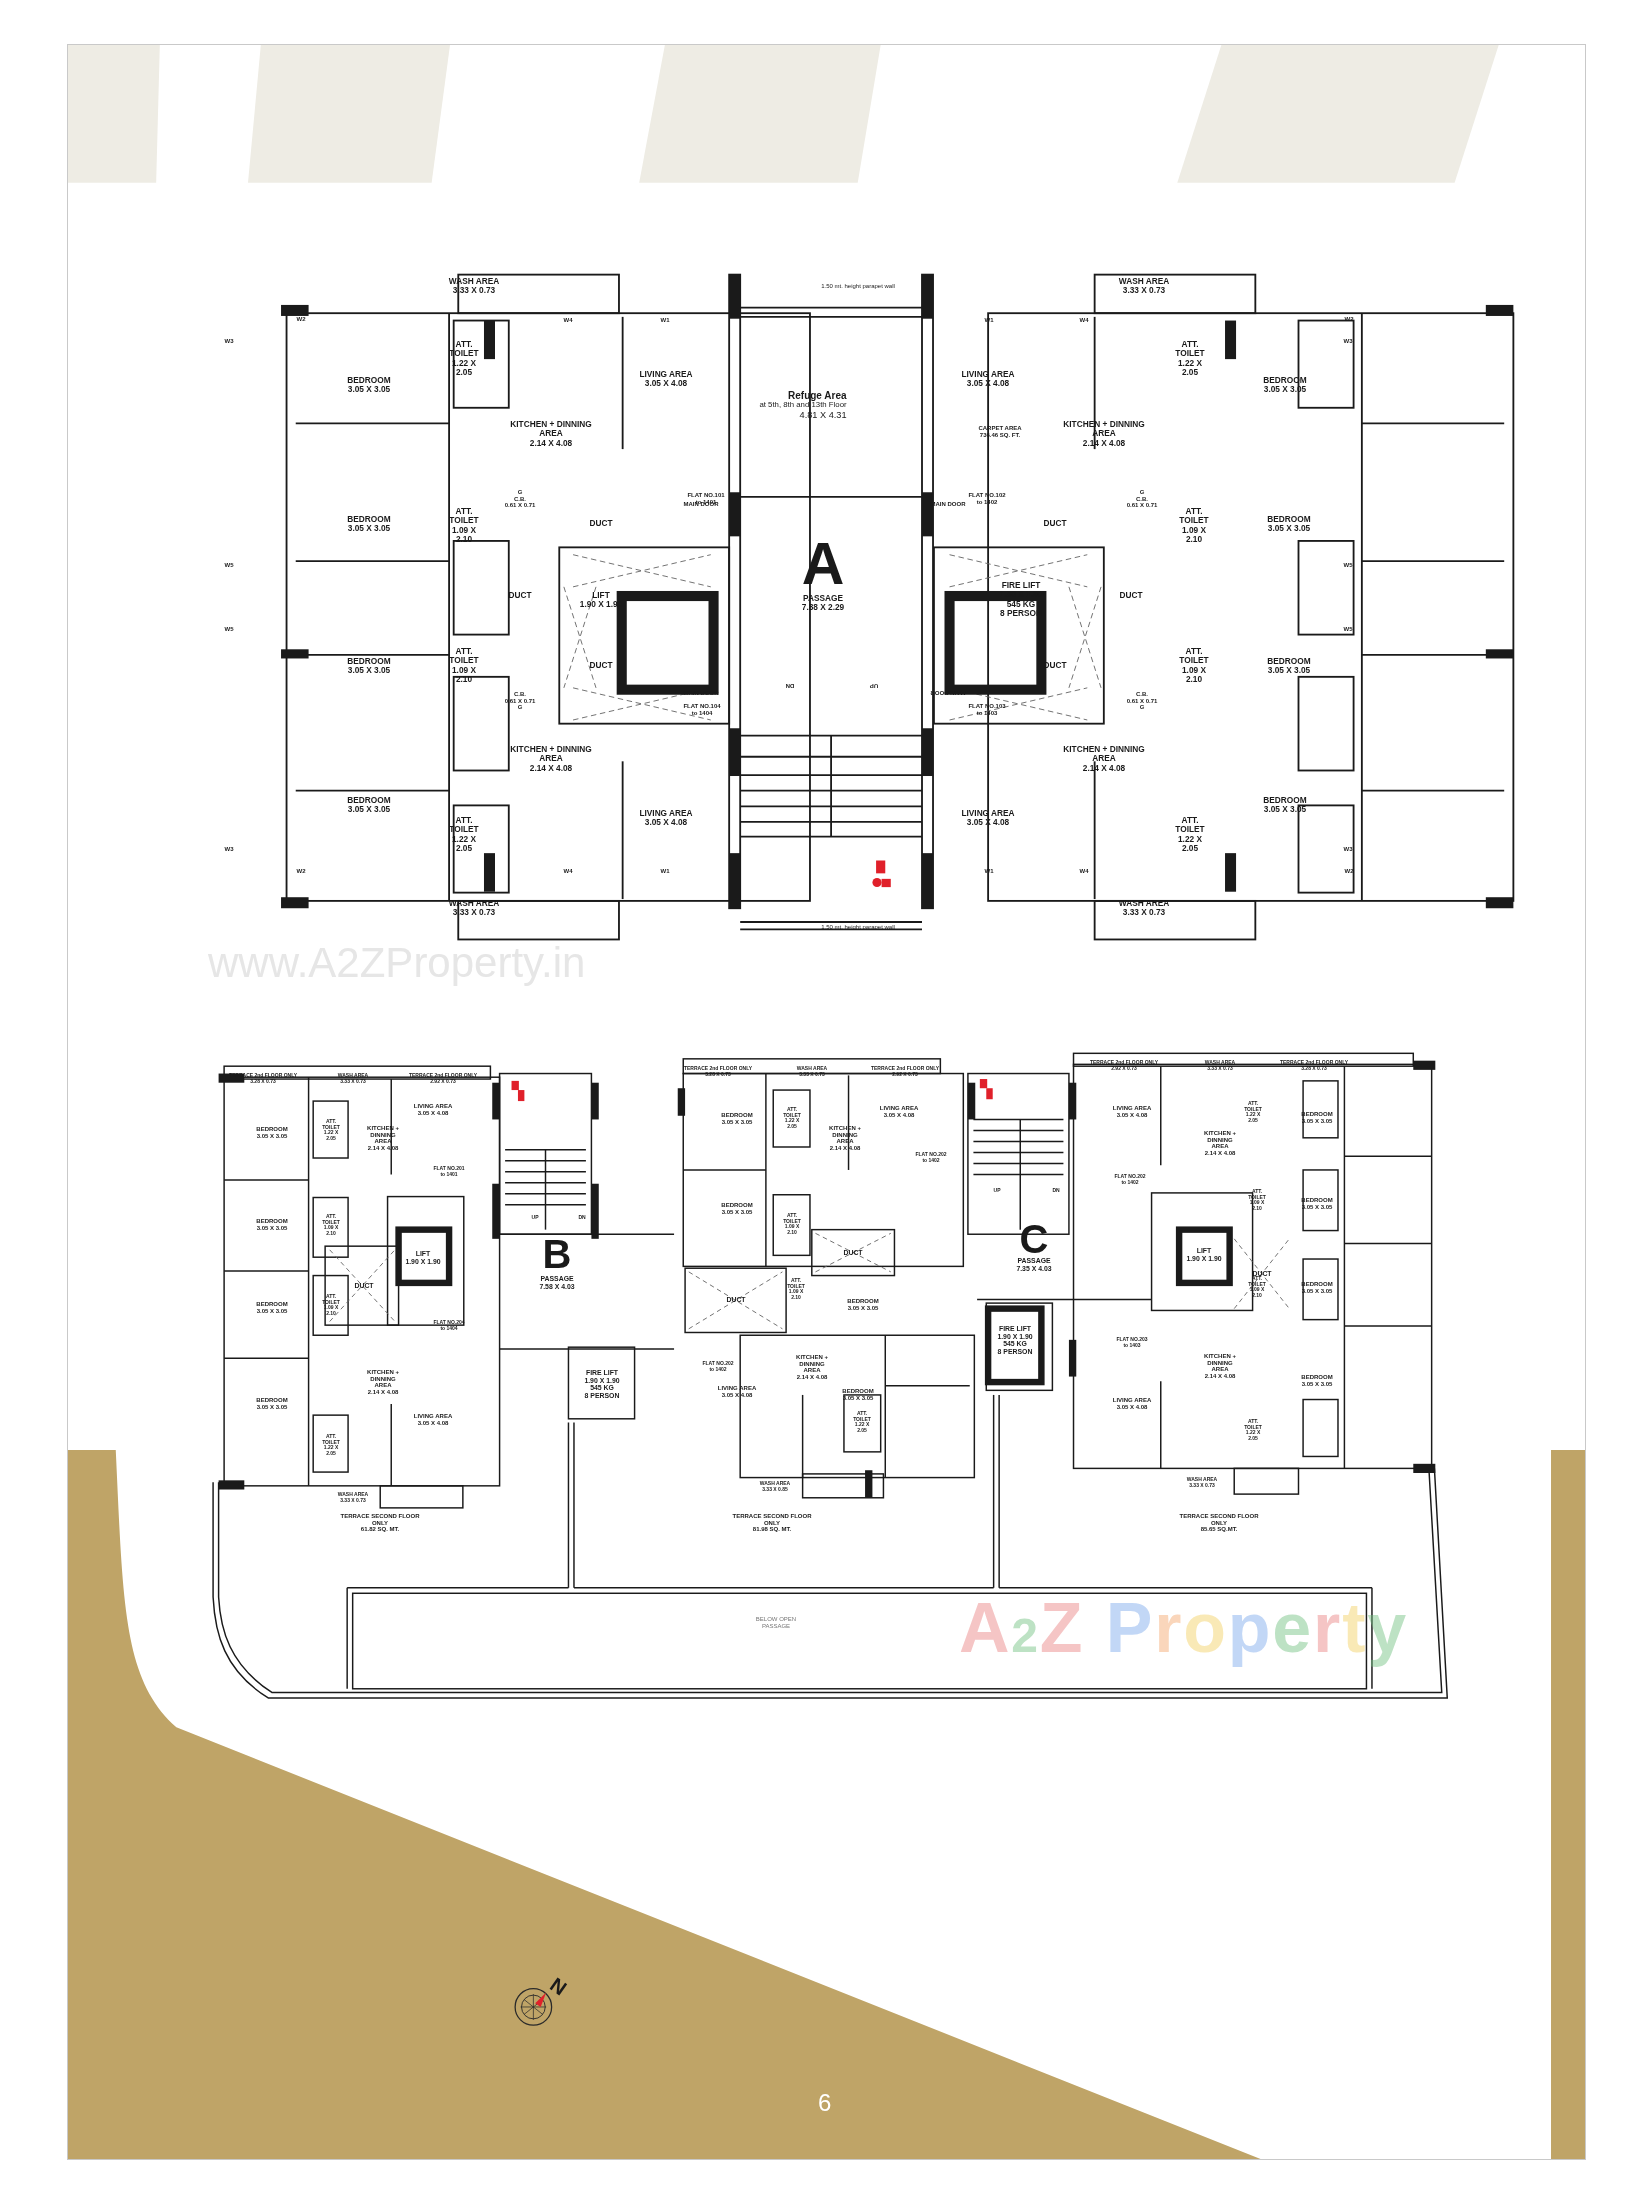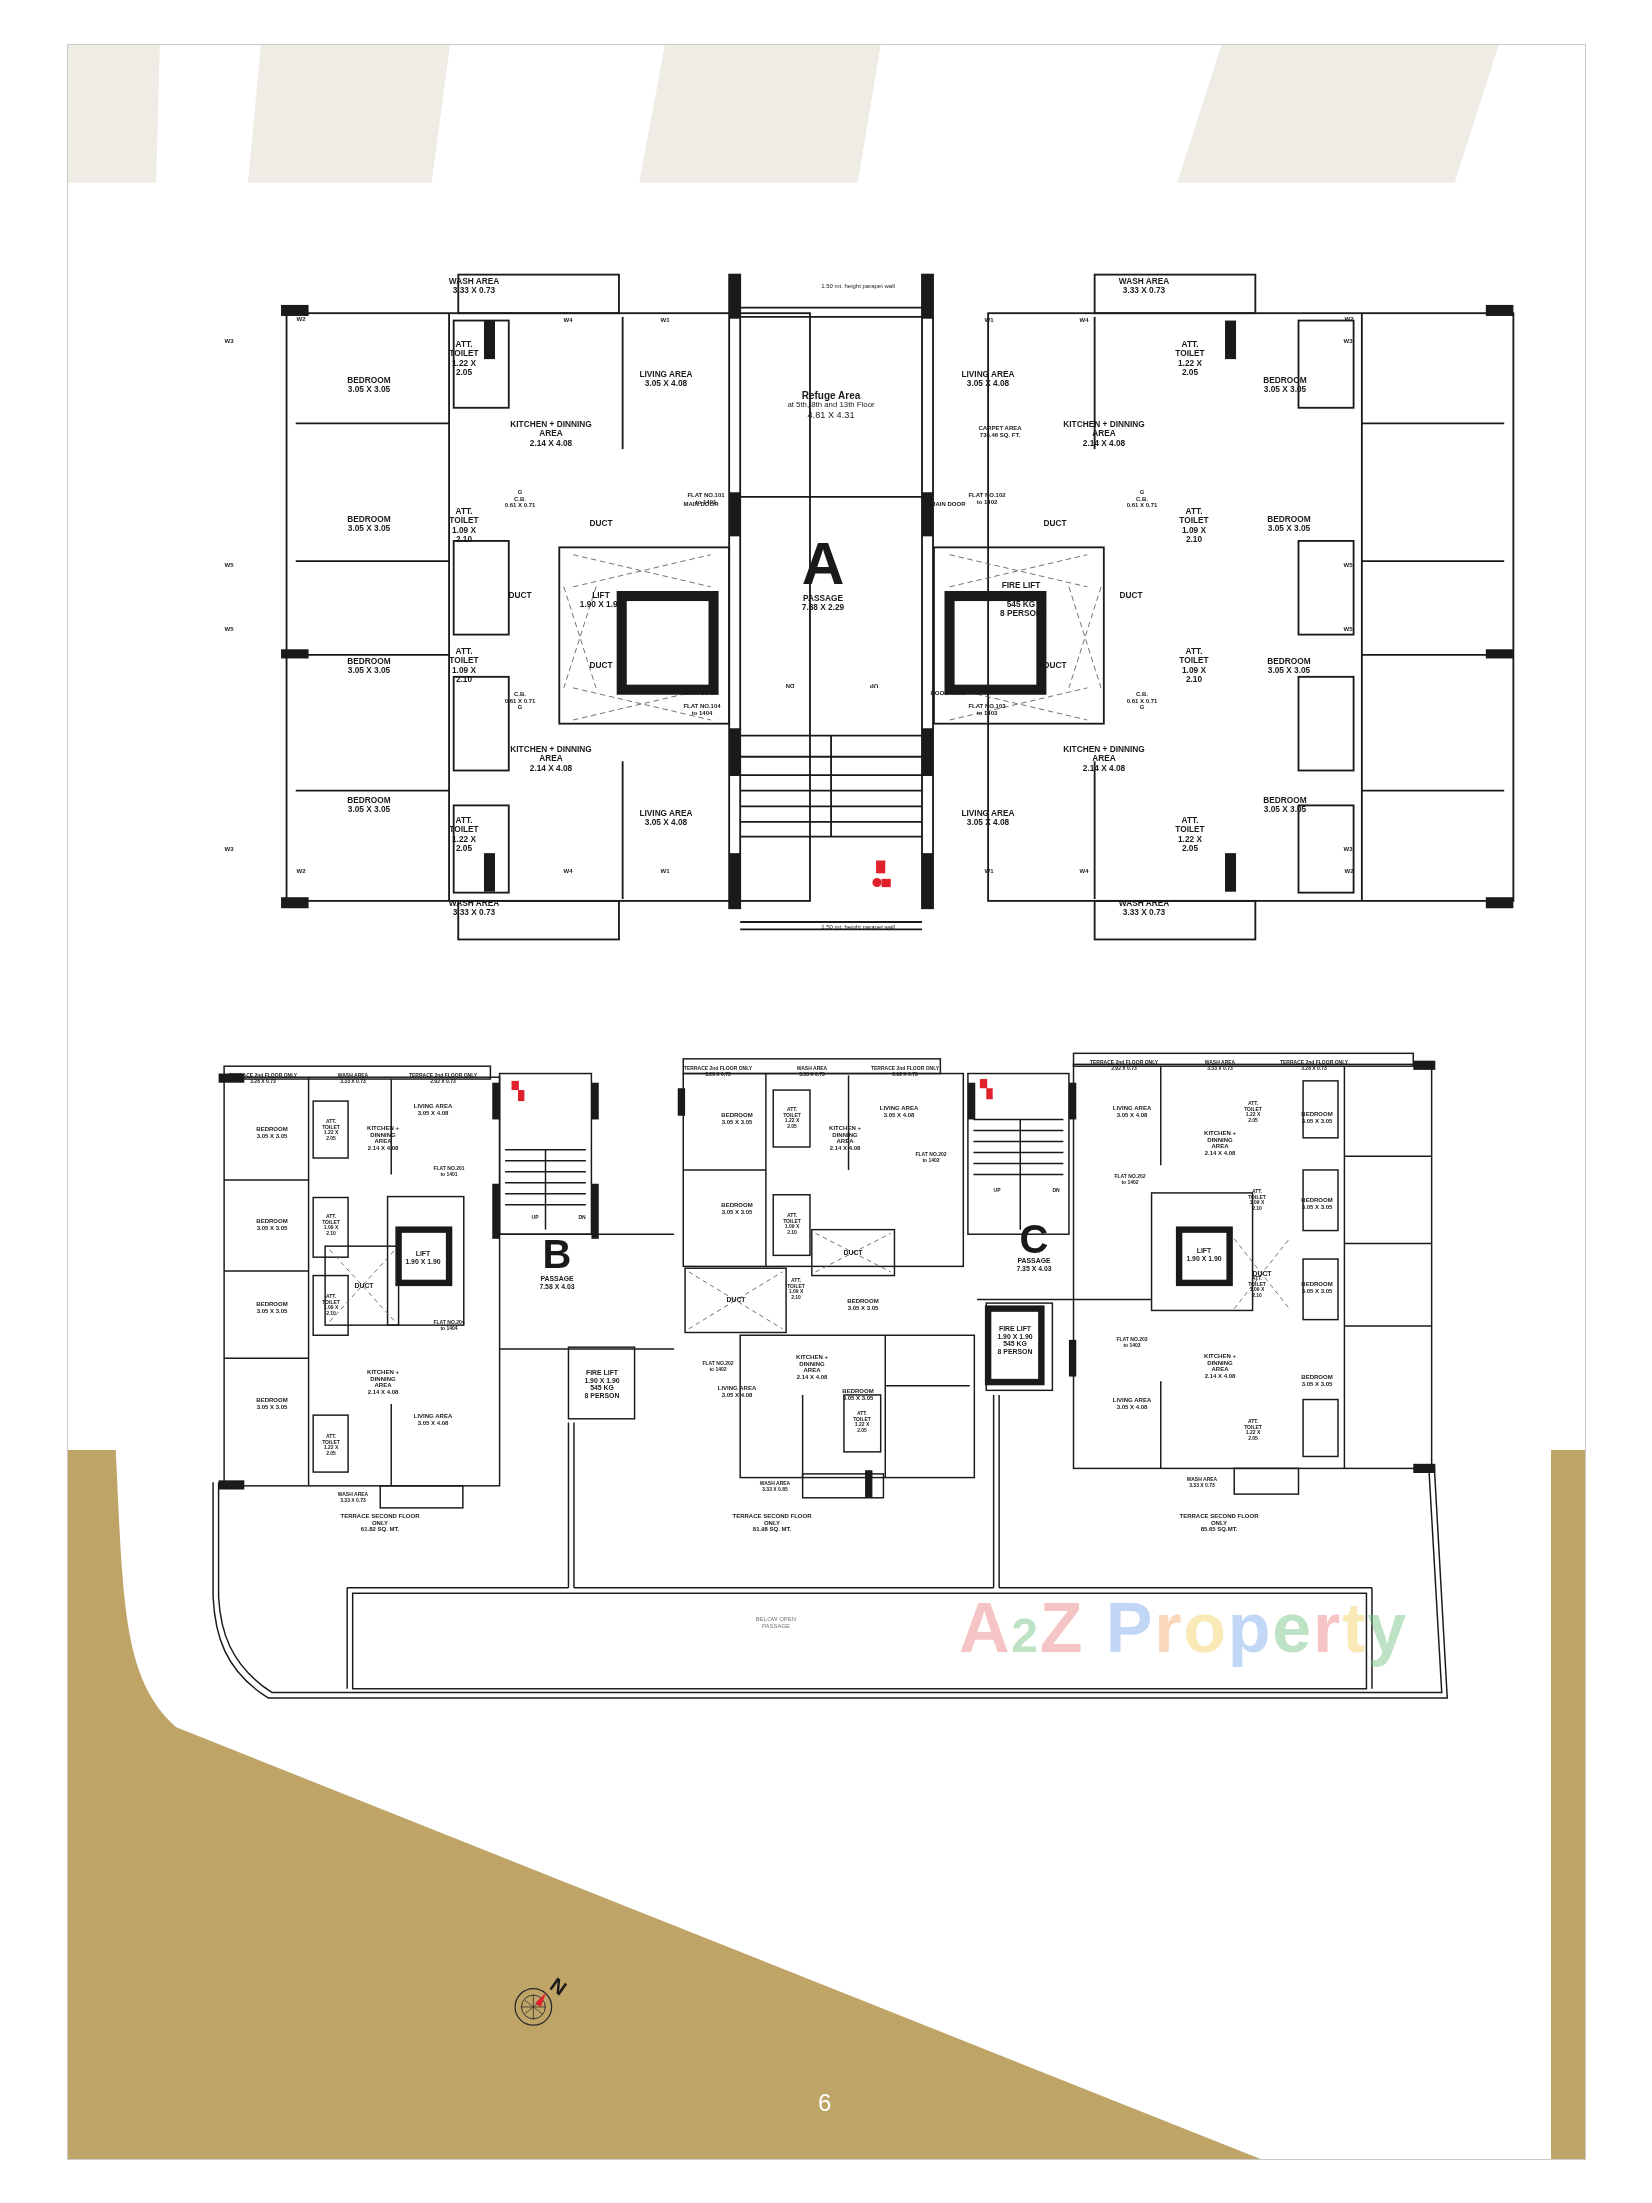--- a/index.html
+++ b/index.html
@@ -272,21 +272,21 @@
       <span>KITCHEN + DINNING</span>
       <span>AREA</span>
       <span>2.14 X 4.08</span>
     </div>
   <div class="lbl s9" style="left:1036px;top:714px;">
       <span>KITCHEN + DINNING</span>
       <span>AREA</span>
       <span>2.14 X 4.08</span>
     </div>
 
-  <div class="lbl" style="left:763px;top:360px;font-size:9.2px;">
+  <div class="lbl" style="left:735px;top:360px;font-size:9.2px;text-align:right;">
       <span style="font-size:10px;">Refuge Area</span>
       <span style="font-weight:normal;font-size:7.8px;">at 5th, 8th and 13th Floor</span>
       <span style="font-weight:normal;">4.81 X 4.31</span>
     </div>
 
   <div class="lbl big" style="left:755px;top:519px;">A</div>
   <div class="lbl s9" style="left:755px;top:558px;">
       <span>PASSAGE</span>
       <span>7.88 X 2.29</span>
     </div>
@@ -377,20 +377,21 @@
       <span>C.B.</span>
       <span>0.61 X 0.71</span>
       <span>G</span>
     </div>
   <div class="lbl s6" style="left:1074px;top:656px;">
       <span>C.B.</span>
       <span>0.61 X 0.71</span>
       <span>G</span>
     </div>
 
+  <div class="watermark" style="left:140px;top:894px;">www.A2ZProperty.in</div>
 
   <svg class="plan-svg" width="1517" height="2114" viewBox="0 0 1652 2302">
     <g stroke="#1a1a1a" stroke-width="1.6" fill="none">
 
       <rect x="170" y="1124" width="300" height="445"></rect>
       <rect x="170" y="1112" width="290" height="14"></rect>
       <line x1="170" y1="1236" x2="262" y2="1236"></line>
       <line x1="170" y1="1335" x2="262" y2="1335"></line>
       <line x1="170" y1="1430" x2="262" y2="1430"></line>
       <line x1="262" y1="1124" x2="262" y2="1569"></line>

